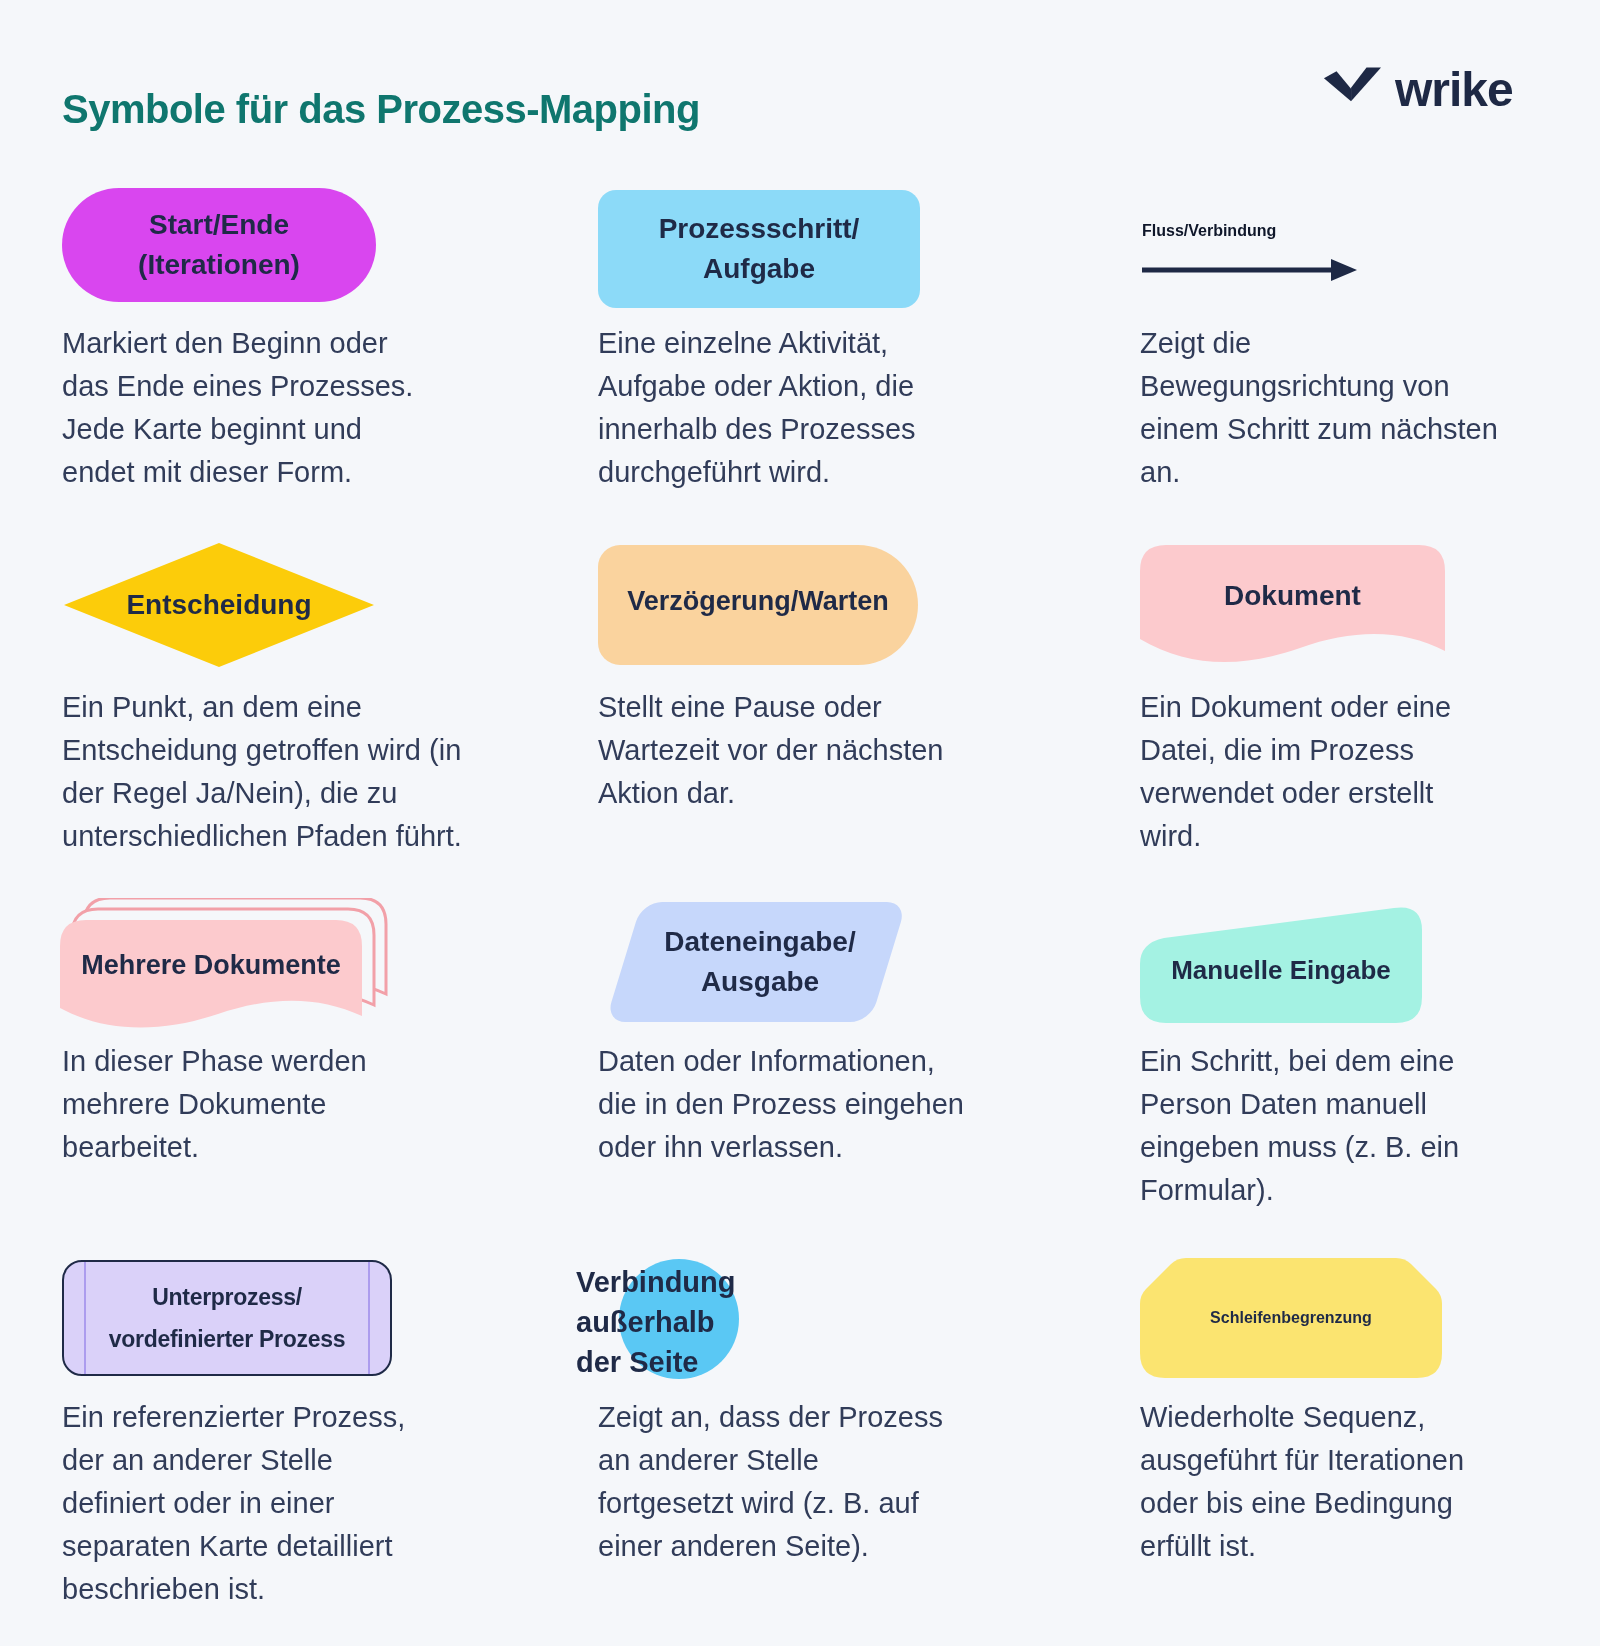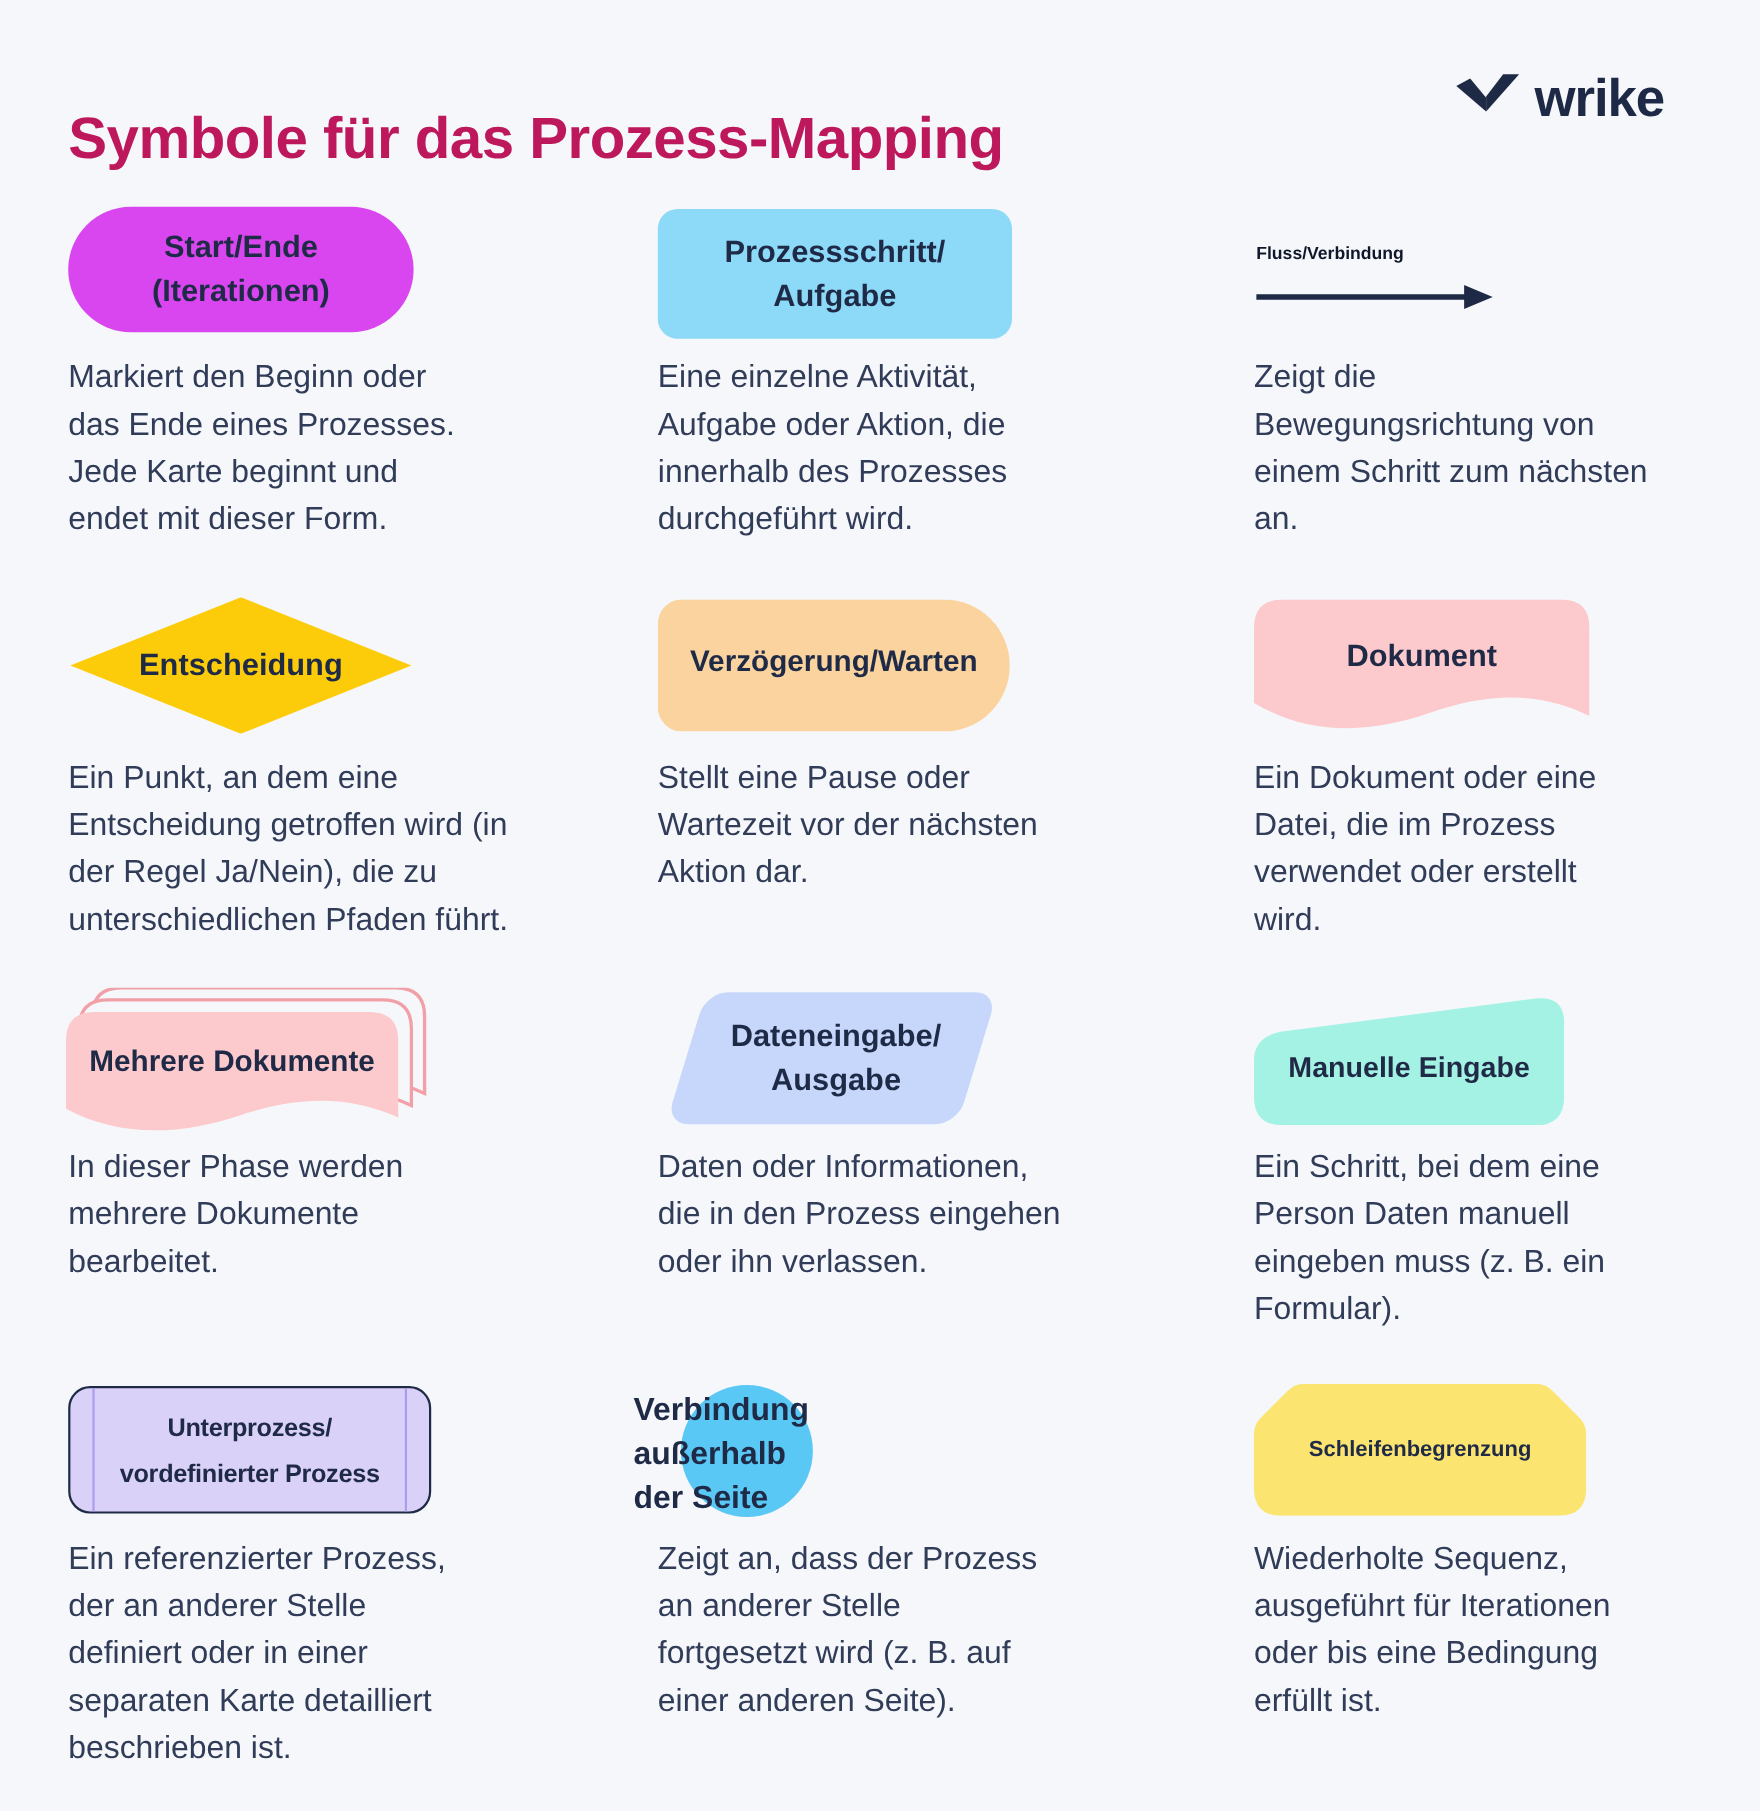--- a/index.html
+++ b/index.html
@@ -3,30 +3,30 @@
 <meta charset="utf-8">
 <style>
   html,body{margin:0;padding:0}
   body{
     width:1600px;height:1646px;position:relative;overflow:hidden;
     background:#F5F7FA;color:#303B58;
     font-family:"Liberation Sans", sans-serif;
   }
   .abs{position:absolute}
   .page-title{
-    font-size:53px;font-weight:bold;color:#be185d;letter-spacing:-0.5px;
+    font-size:40px;font-weight:bold;color:#0f766e;letter-spacing:-0.5px;
   }
   .brand{display:flex;align-items:flex-start;gap:13px}
   .brand-name{font-size:48px;font-weight:bold;color:#1E2945;letter-spacing:-1px}
   .shape-label{
     display:flex;flex-direction:column;align-items:center;justify-content:center;
     text-align:center;font-weight:bold;color:#1F2A47;
     font-size:28px;line-height:40px;
   }
-  .fs27{font-size:27px}.fs26{font-size:26px}.fs24{font-size:20px}
+  .fs27{font-size:27px}.fs26{font-size:26px}.fs24{font-size:16px}
   .fs23{font-size:23px;letter-spacing:-0.3px}
   .desc{
     font-size:29px;line-height:43px;white-space:pre-line;color:#313C59;margin:0;
   }
   .flow-label{font-size:16px;font-weight:bold;color:#0f172a}
   .arrow-line{stroke:#1E2945;stroke-width:5}
   .arrow-head{fill:#1E2945}
   .terminator-shape{border-radius:57px}
   .process-shape{border-radius:18px}
   .subprocess-shape{border:2px solid;border-radius:20px;box-sizing:border-box}

